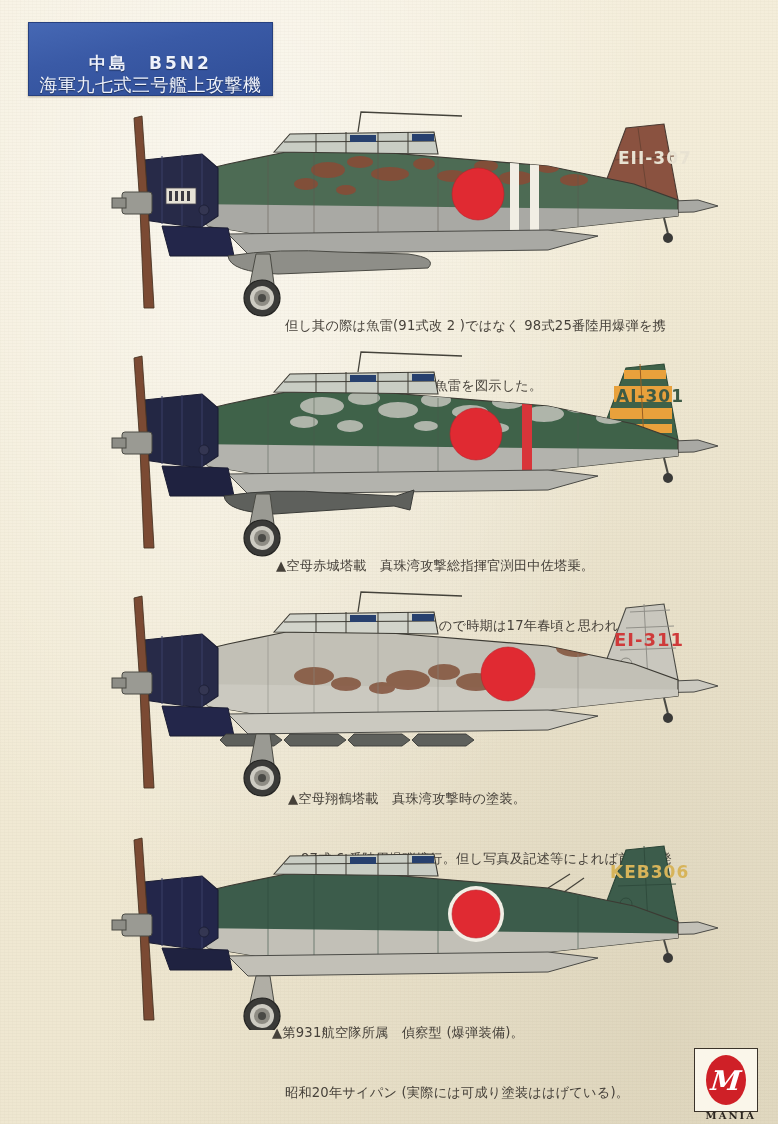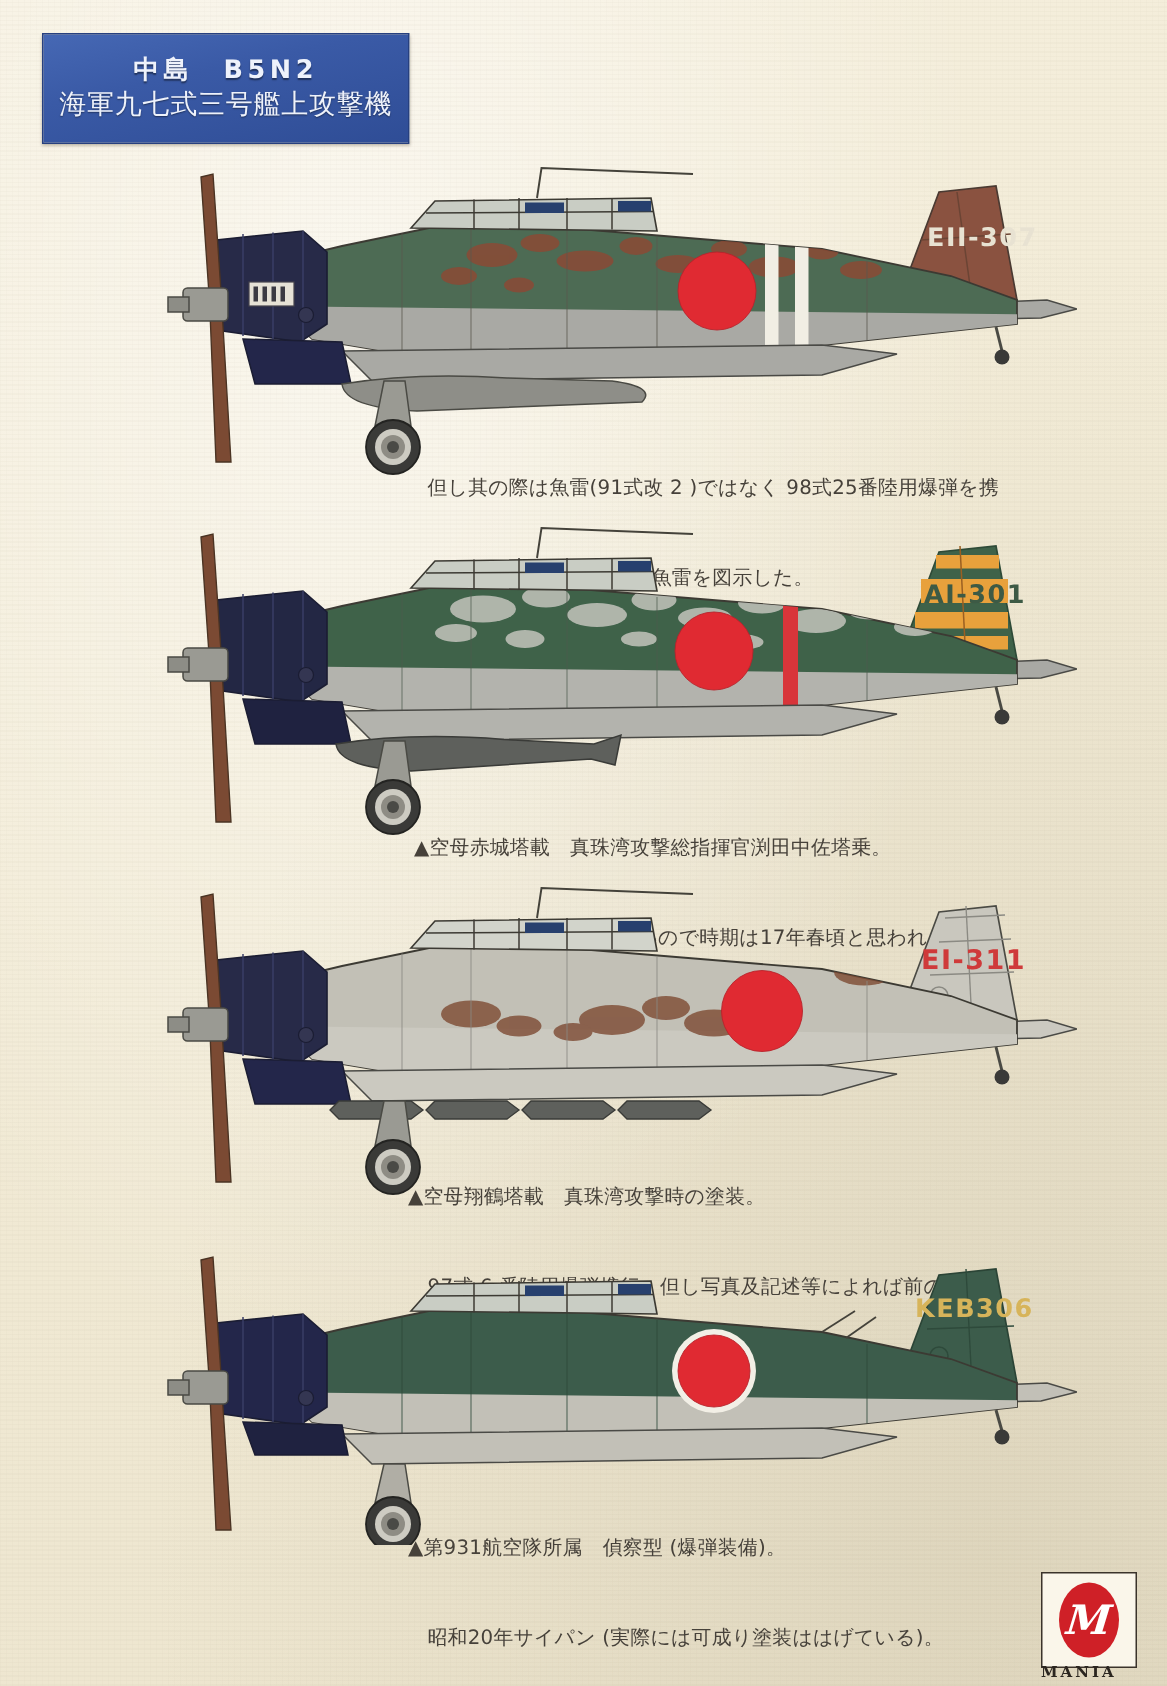--- a/index.html
+++ b/index.html
@@ -25,21 +25,21 @@
       repeating-linear-gradient(90deg, rgba(120,110,85,.16) 0 1px, rgba(0,0,0,0) 1px 4px);
   }
   #sheet{position:absolute;inset:0;}
 
   
   .title-plate{
     position:absolute;left:28px;top:22px;width:243px;height:72px;
     background:linear-gradient(168deg,#4668b4 0%,#3a5aa6 38%,#2f4d96 100%);
     border:1px solid #27407f;
     box-shadow:0 1px 2px rgba(60,50,25,.35);
-    display:flex;flex-direction:column;align-items:center;justify-content:center;
+    display:flex;flex-direction:column;align-items:center;justify-content:flex-end;
     color:#eef2fb;
   }
   .title-plate .t1{
     font-size:17px;letter-spacing:3px;font-weight:600;
     text-shadow:0 1px 1px rgba(0,0,0,.45);line-height:1.1;margin-bottom:3px;
   }
   .title-plate .t2{
     font-size:18px;letter-spacing:.5px;font-weight:400;
     text-shadow:0 1px 1px rgba(0,0,0,.45);line-height:1.1;
   }
@@ -55,21 +55,21 @@
     background:#cf2027;position:relative;
     display:flex;align-items:center;justify-content:center;
   }
   .logo-oval .mk{
     font-size:27px;font-weight:700;font-style:italic;color:#fff;
     font-family:"DejaVu Serif","Liberation Serif",serif;line-height:1;
     transform:skewX(-6deg);
   }
   .logo-word{
     position:absolute;left:694px;top:1110px;width:62px;
-    text-align:left;font-size:10px;font-weight:700;letter-spacing:2px;
+    text-align:right;font-size:10px;font-weight:700;letter-spacing:2px;
     color:#2b2620;font-family:"DejaVu Serif","Liberation Serif",serif;
   }
 
   
   .caption{
     position:absolute;color:#46413a;font-size:13.2px;line-height:1.52;
     letter-spacing:.2px;white-space:pre;
   }
   .caption .ln2,.caption .ln3{padding-left:13px;}
 
@@ -353,21 +353,21 @@
     </g>
     <path d="M178 146 L172 176 L196 176 L192 146 Z" fill="#9a9a93" stroke="#4a4a44" stroke-width="1"></path>
     <circle cx="184" cy="190" r="18" fill="#3a3a38" stroke="#232321" stroke-width="1.2"></circle>
     <circle cx="184" cy="190" r="12" fill="#cdcbc2"></circle>
       <circle cx="184" cy="190" r="8" fill="#8e8c84"></circle>
     <circle cx="184" cy="190" r="4" fill="#4a4a46"></circle>
     <path d="M586 110 L590 126" stroke="#4a4a44" stroke-width="2"></path>
     <circle cx="590" cy="130" r="5" fill="#3a3a38"></circle>
   </svg>
 
-  <div class="caption" style="left:272px;top:749px">
+  <div class="caption" style="left:288px;top:749px">
     <div>▲空母翔鶴塔載　真珠湾攻撃時の塗装。</div>
     <div class="ln2">97式 6 番陸用爆弾携行。但し写真及記述等によれば前の二発</div>
     <div class="ln3">は外して四発だけ携行したものと思われる。</div>
   </div>
 
   <svg width="640" height="200" viewBox="0 0 640 200" style="position:absolute;left:78px;top:830px">
     <defs>
       <clipPath id="c4body">
           <path d="M108 66 L150 56 L208 44 L300 44 L470 58 L556 76 L600 92 L600 108 L470 122 L300 128 L190 128 L130 118 L108 96 Z"></path>
         </clipPath>

